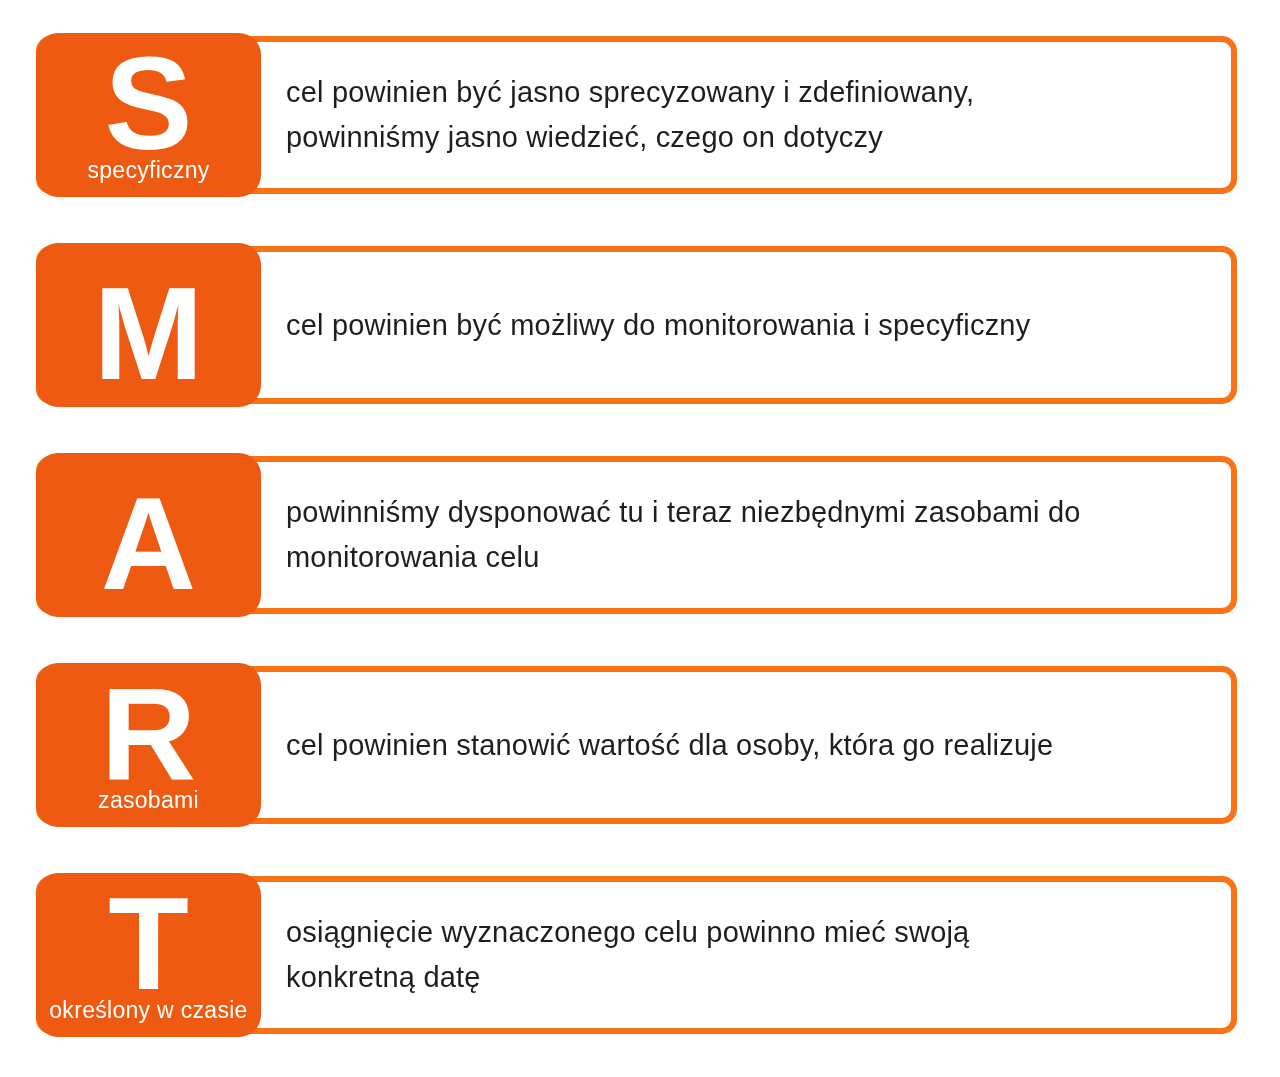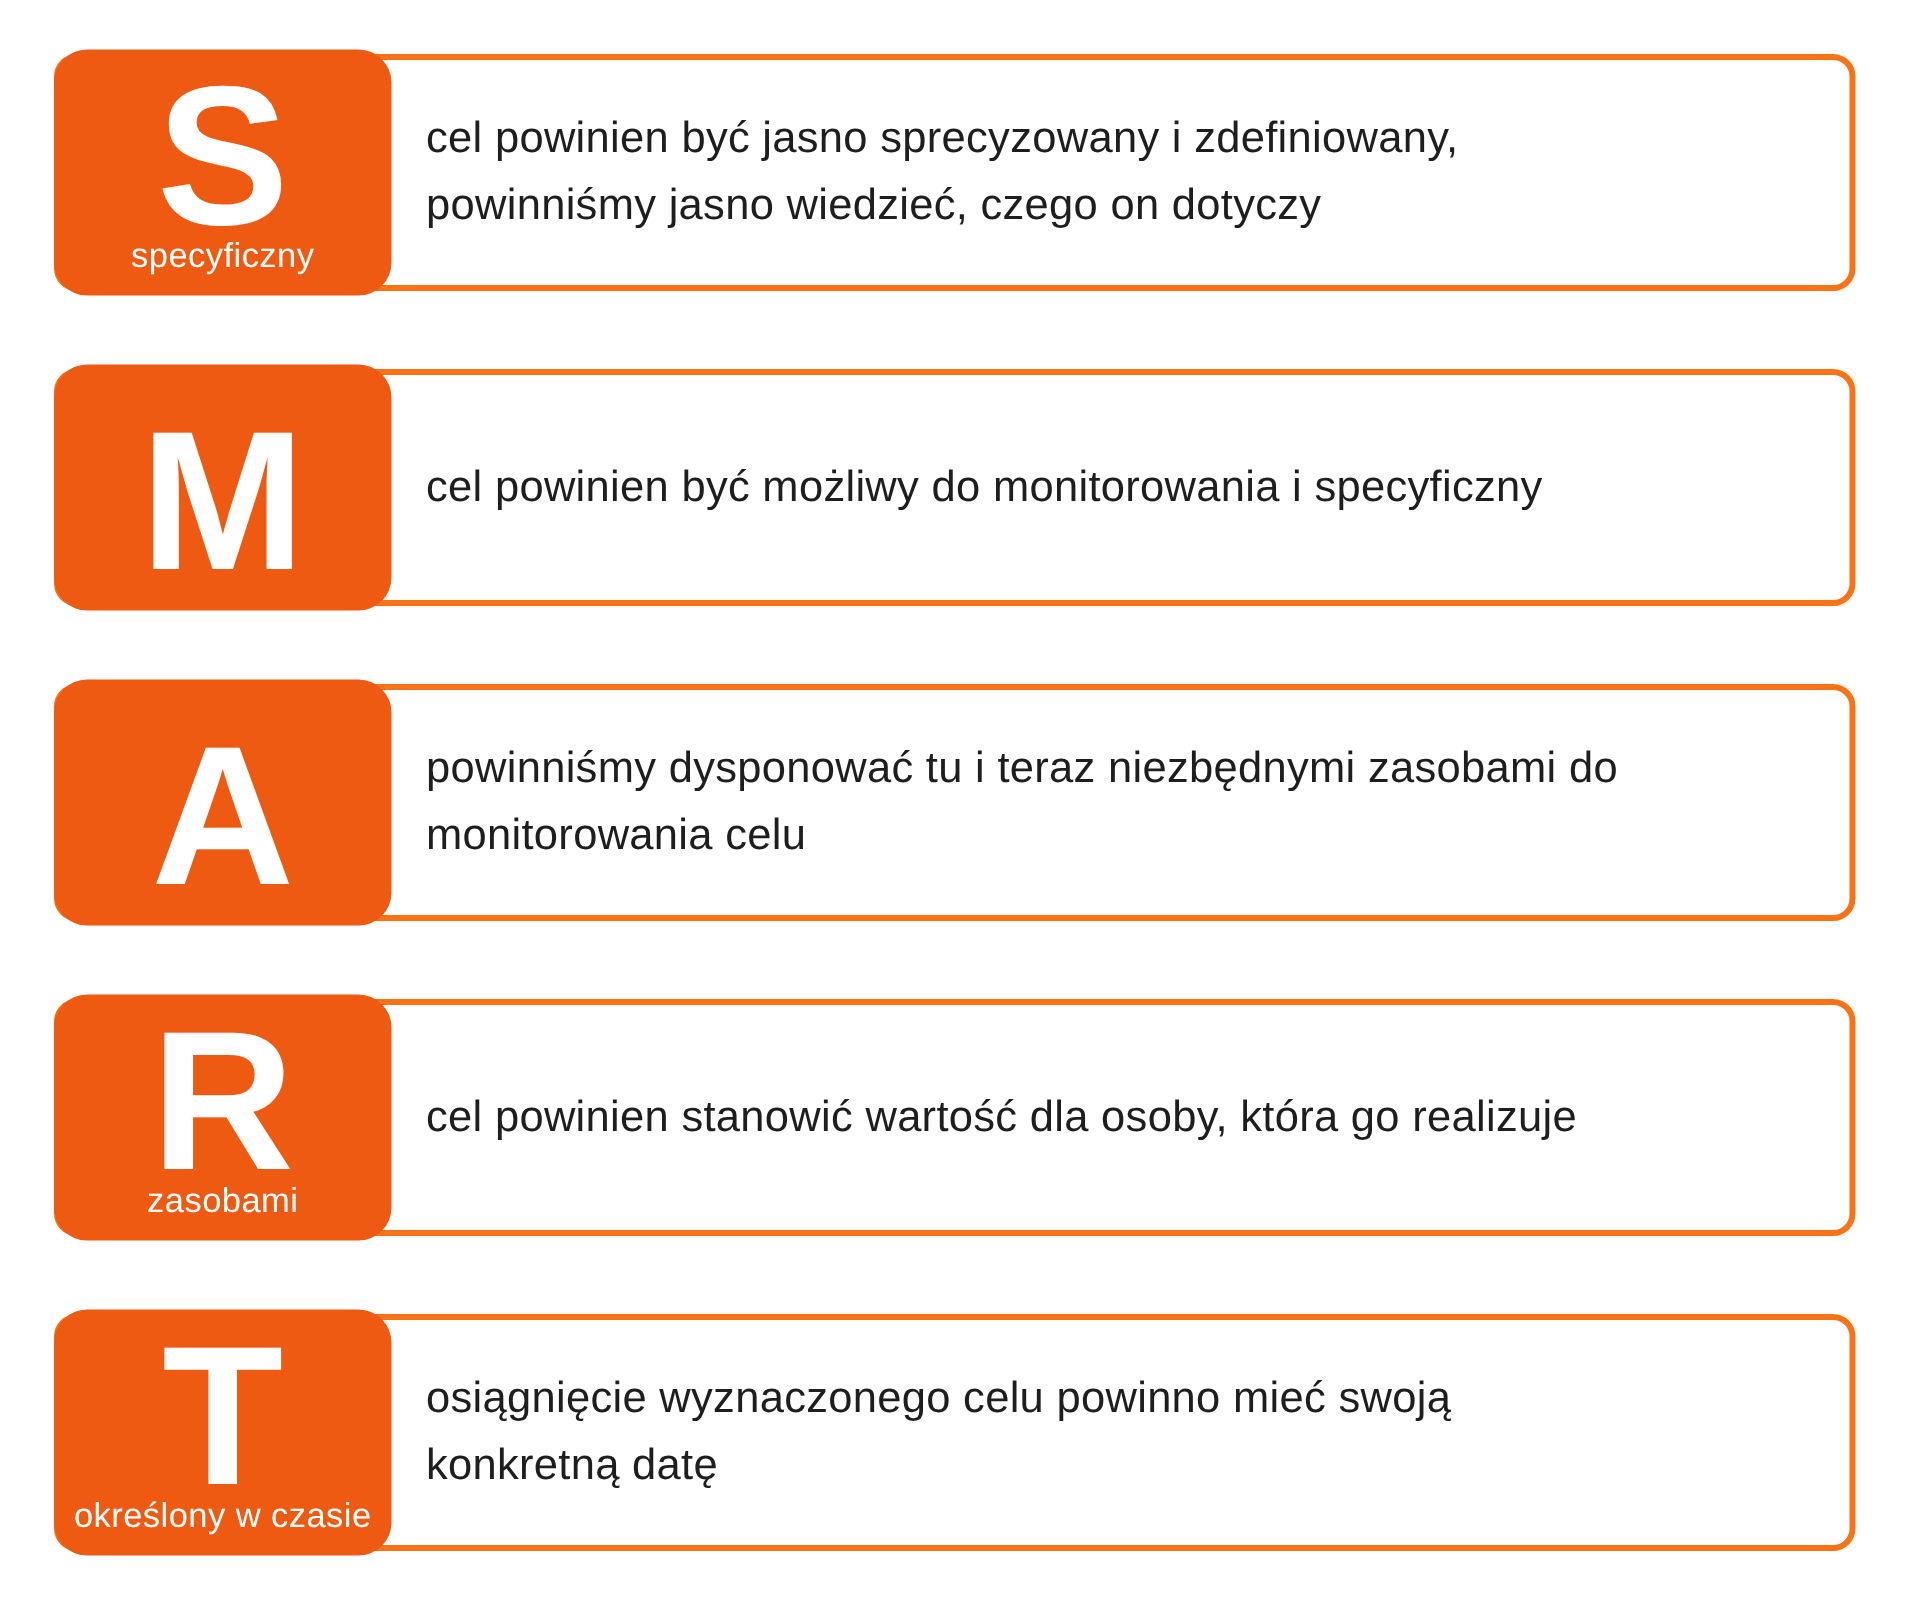--- a/index.html
+++ b/index.html
@@ -27,21 +27,21 @@
     height: 164px;
     margin-bottom: 46px;
   }
   .desc-box {
     position: absolute;
     left: 0;
     right: 0;
     top: 3px;
     bottom: 3px;
     background: #ffffff;
-    border: 4px solid #f97316;
+    border: 6px solid #f97316;
     border-radius: 15px;
     box-sizing: border-box;
     display: flex;
     align-items: center;
   }
   .desc-text {
     padding-left: 244px;
     padding-right: 24px;
     font-size: 29px;
     line-height: 45px;

